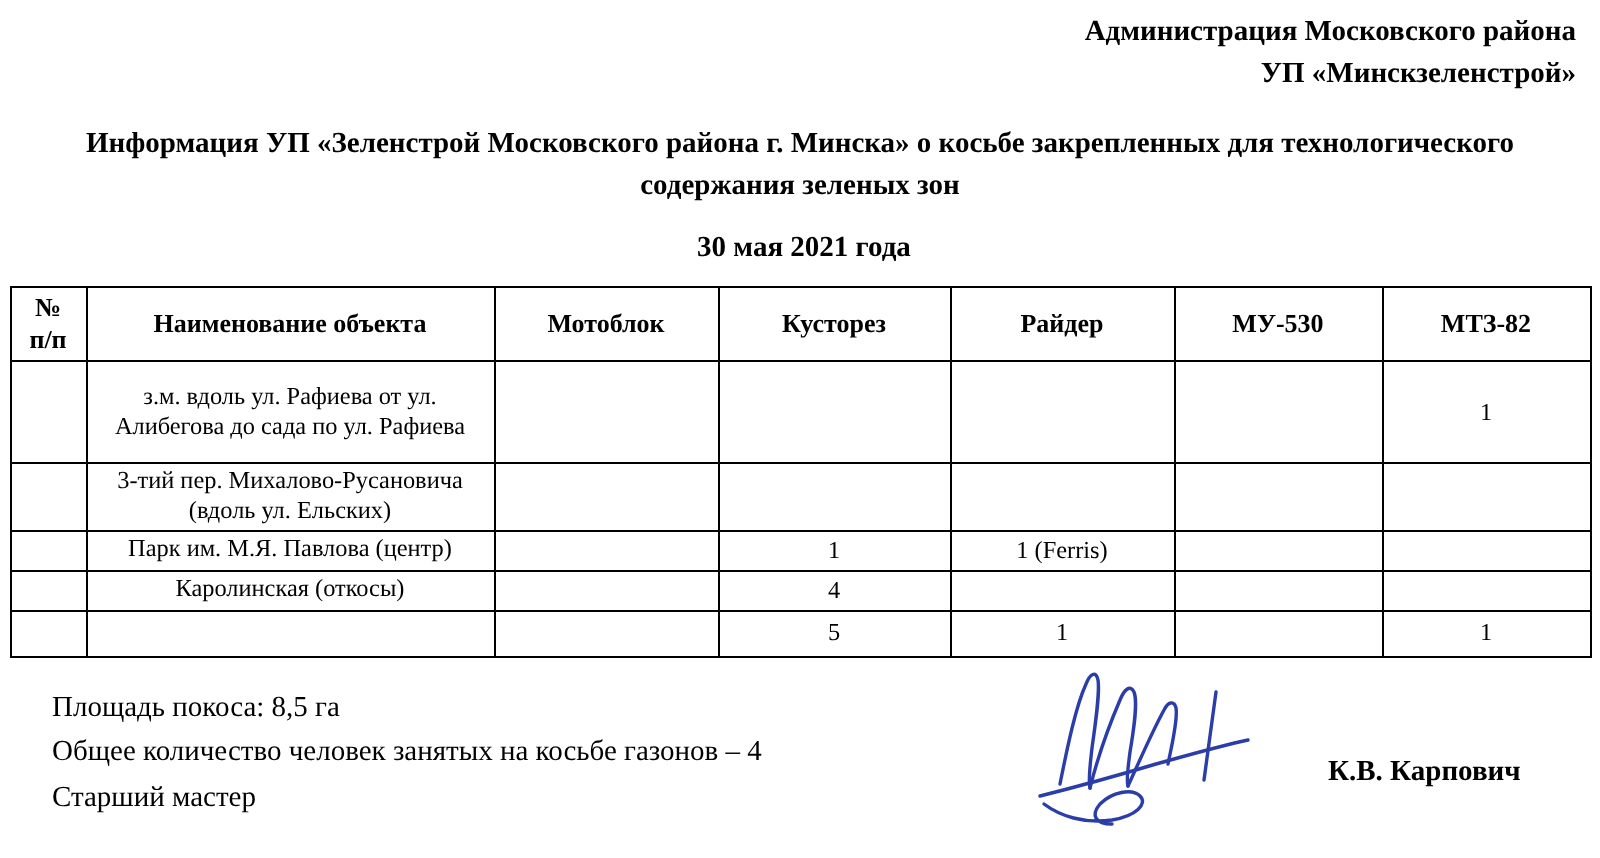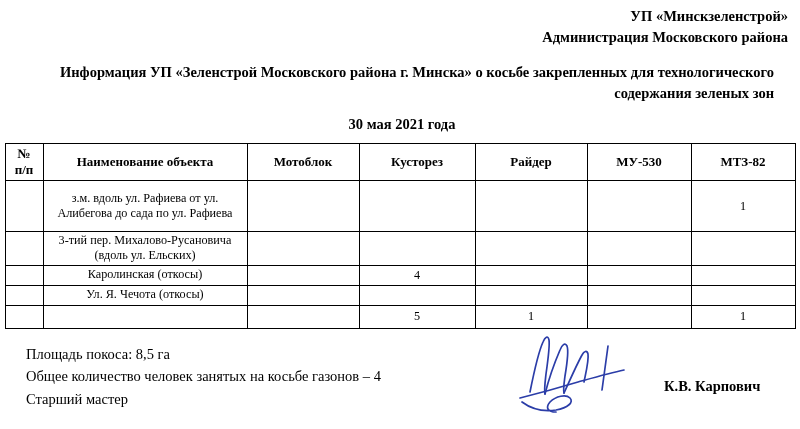--- a/index.html
+++ b/index.html
@@ -28,21 +28,21 @@
     font-weight: bold;
   }
   .header-line {
     display: block;
   }
   .intro {
     margin: 14px 26px 0 26px;
     font-size: 14.5px;
     line-height: 1.45;
     font-weight: bold;
-    text-align: right;
+    text-align: center;
   }
   .date-line {
     margin: 12px 16px 10px 0;
     text-align: center;
     font-size: 14.5px;
     font-weight: bold;
     padding-left: 20px;
   }
   table.main {
     border-collapse: collapse;
@@ -107,22 +107,22 @@
     left: 60px;
     top: -8px;
   }
 </style>
 </head>
 <body>
 
 <div class="page">
 
   <div class="header-block">
+    <span class="header-line">Администрация Московского района</span>
     <span class="header-line">УП «Минскзеленстрой»</span>
-    <span class="header-line">Администрация Московского района</span>
   </div>
 
   <div class="intro">Информация УП «Зеленстрой Московского района г. Минска» о косьбе закрепленных для технологического содержания зеленых зон</div>
 
   <div class="date-line">30 мая 2021 года</div>
 
   <table class="main">
     <colgroup>
       <col class="col-num">
       <col class="col-name">
@@ -158,34 +158,34 @@
       </tr>
       <tr class="r2">
         <td></td>
         <td class="name-cell">3-тий пер. Михалово-Русановича (вдоль ул. Ельских)</td>
         <td></td>
         <td></td>
         <td></td>
         <td></td>
         <td></td>
       </tr>
+      <tr class="r3">
+        <td></td>
+        <td class="name-cell">Парк им. М.Я. Павлова (центр)</td>
+        <td></td>
+        <td>1</td>
+        <td>1 (Ferris)</td>
+        <td></td>
+        <td></td>
+      </tr>
       <tr class="r5">
         <td></td>
         <td class="name-cell">Каролинская (откосы)</td>
         <td></td>
         <td>4</td>
-        <td></td>
-        <td></td>
-        <td></td>
-      </tr>
-      <tr class="r6">
-        <td></td>
-        <td class="name-cell">Ул. Я. Чечота (откосы)</td>
-        <td></td>
-        <td></td>
         <td></td>
         <td></td>
         <td></td>
       </tr>
       <tr class="total">
         <td></td>
         <td></td>
         <td></td>
         <td>5</td>
         <td>1</td>

